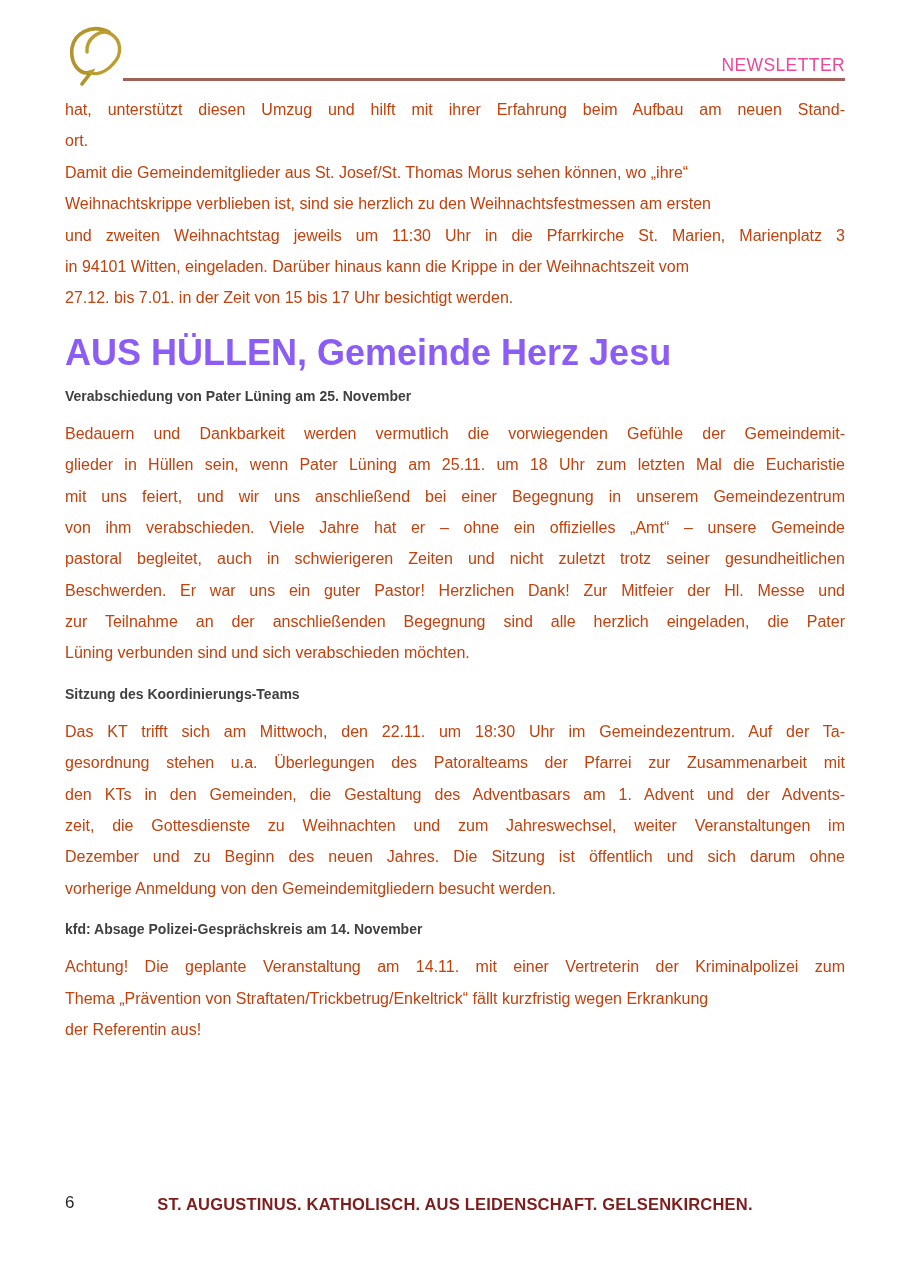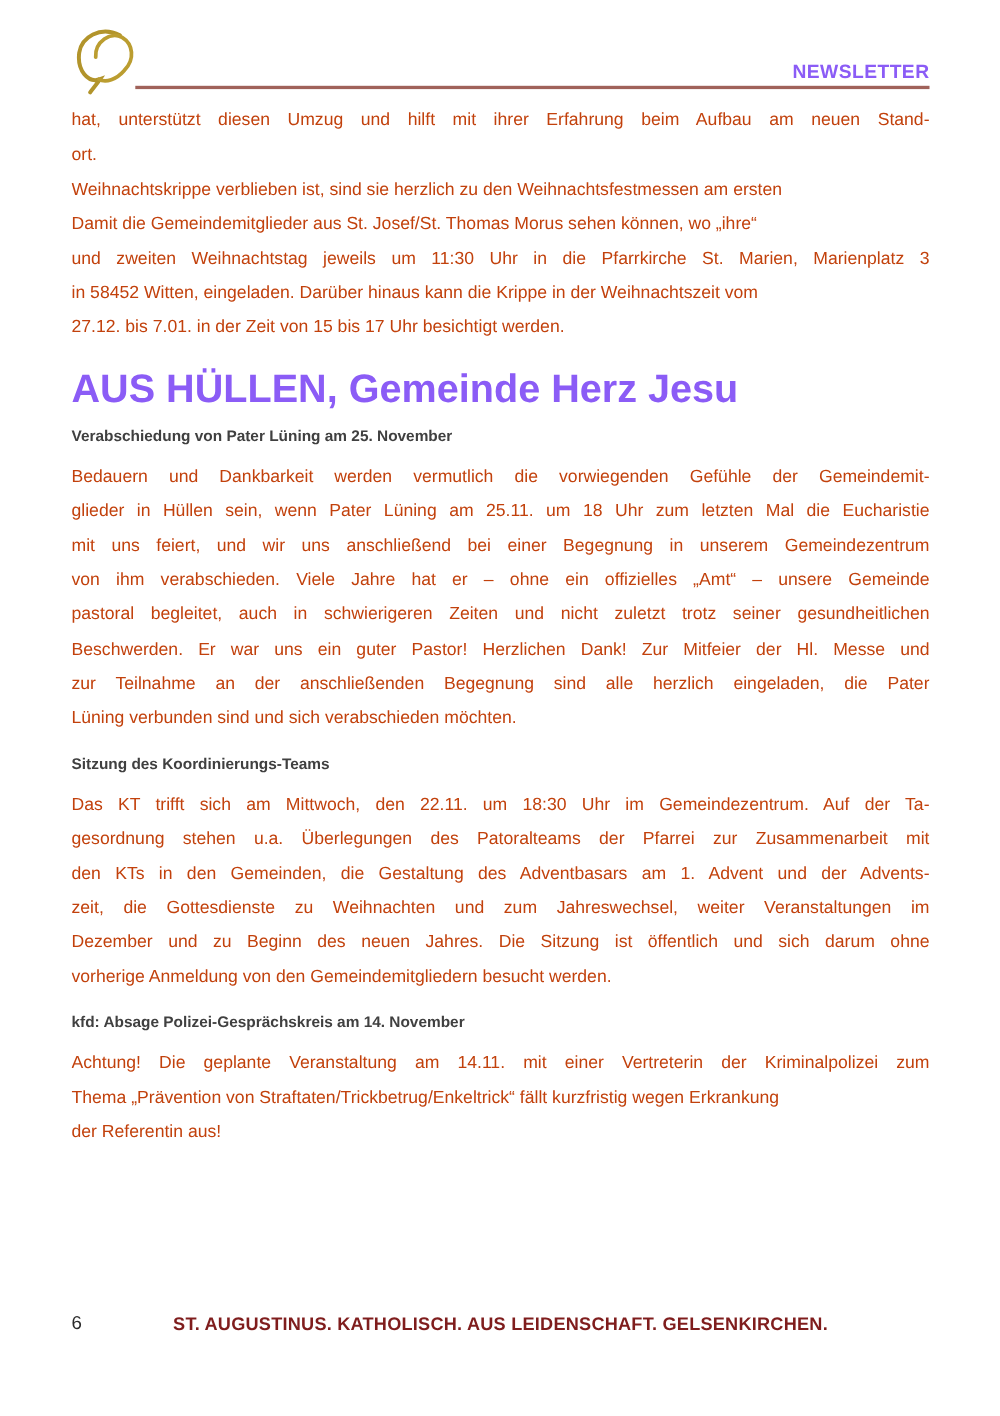--- a/index.html
+++ b/index.html
@@ -13,21 +13,21 @@
     overflow:hidden;
     color:#383838;
   }
   
   .logo {
     position:absolute; left:68px; top:25px;
     width:58px; height:62px;
   }
   .brand {
     position:absolute; top:55px; right:64px;
-    font-size:17.5px; font-weight:bold; color:#8b5cf6;
+    font-size:17.5px; font-weight:normal; color:#ec4899;
     letter-spacing:0.4px;
   }
   .rule {
     position:absolute; top:78px; left:123px; right:64px;
     height:3px; background:#a0625a;
   }
   
   .content {
     position:absolute; left:65px; top:94px; width:780px;
   }
@@ -72,24 +72,24 @@
   </div>
 
   <div class="brand">NEWSLETTER</div>
   <div class="rule"></div>
 
   <div class="content">
 
     <div>
       <div class="line j">hat, unterstützt diesen Umzug und hilft mit ihrer Erfahrung beim Aufbau am neuen Stand-</div>
       <div class="line">ort.</div>
+      <div class="line">Damit die Gemeindemitglieder aus St. Josef/St. Thomas Morus sehen können, wo „ihre“</div>
       <div class="line">Weihnachtskrippe verblieben ist, sind sie herzlich zu den Weihnachtsfestmessen am ersten</div>
-      <div class="line">Damit die Gemeindemitglieder aus St. Josef/St. Thomas Morus sehen können, wo „ihre“</div>
       <div class="line j">und zweiten Weihnachtstag jeweils um 11:30 Uhr in die Pfarrkirche St. Marien, Marienplatz 3</div>
-      <div class="line">in 58452 Witten, eingeladen. Darüber hinaus kann die Krippe in der Weihnachtszeit vom</div>
+      <div class="line">in 94101 Witten, eingeladen. Darüber hinaus kann die Krippe in der Weihnachtszeit vom</div>
       <div class="line">27.12. bis 7.01. in der Zeit von 15 bis 17 Uhr besichtigt werden.</div>
     </div>
 
     <h1 class="section">AUS HÜLLEN, Gemeinde Herz Jesu</h1>
 
     <h2 class="sub first">Verabschiedung von Pater Lüning am 25. November</h2>
     <div>
       <div class="line j">Bedauern und Dankbarkeit werden vermutlich die vorwiegenden Gefühle der Gemeindemit-</div>
       <div class="line j">glieder in Hüllen sein, wenn Pater Lüning am 25.11. um 18 Uhr zum letzten Mal die Eucharistie</div>
       <div class="line j">mit uns feiert, und wir uns anschließend bei einer Begegnung in unserem Gemeindezentrum</div>

